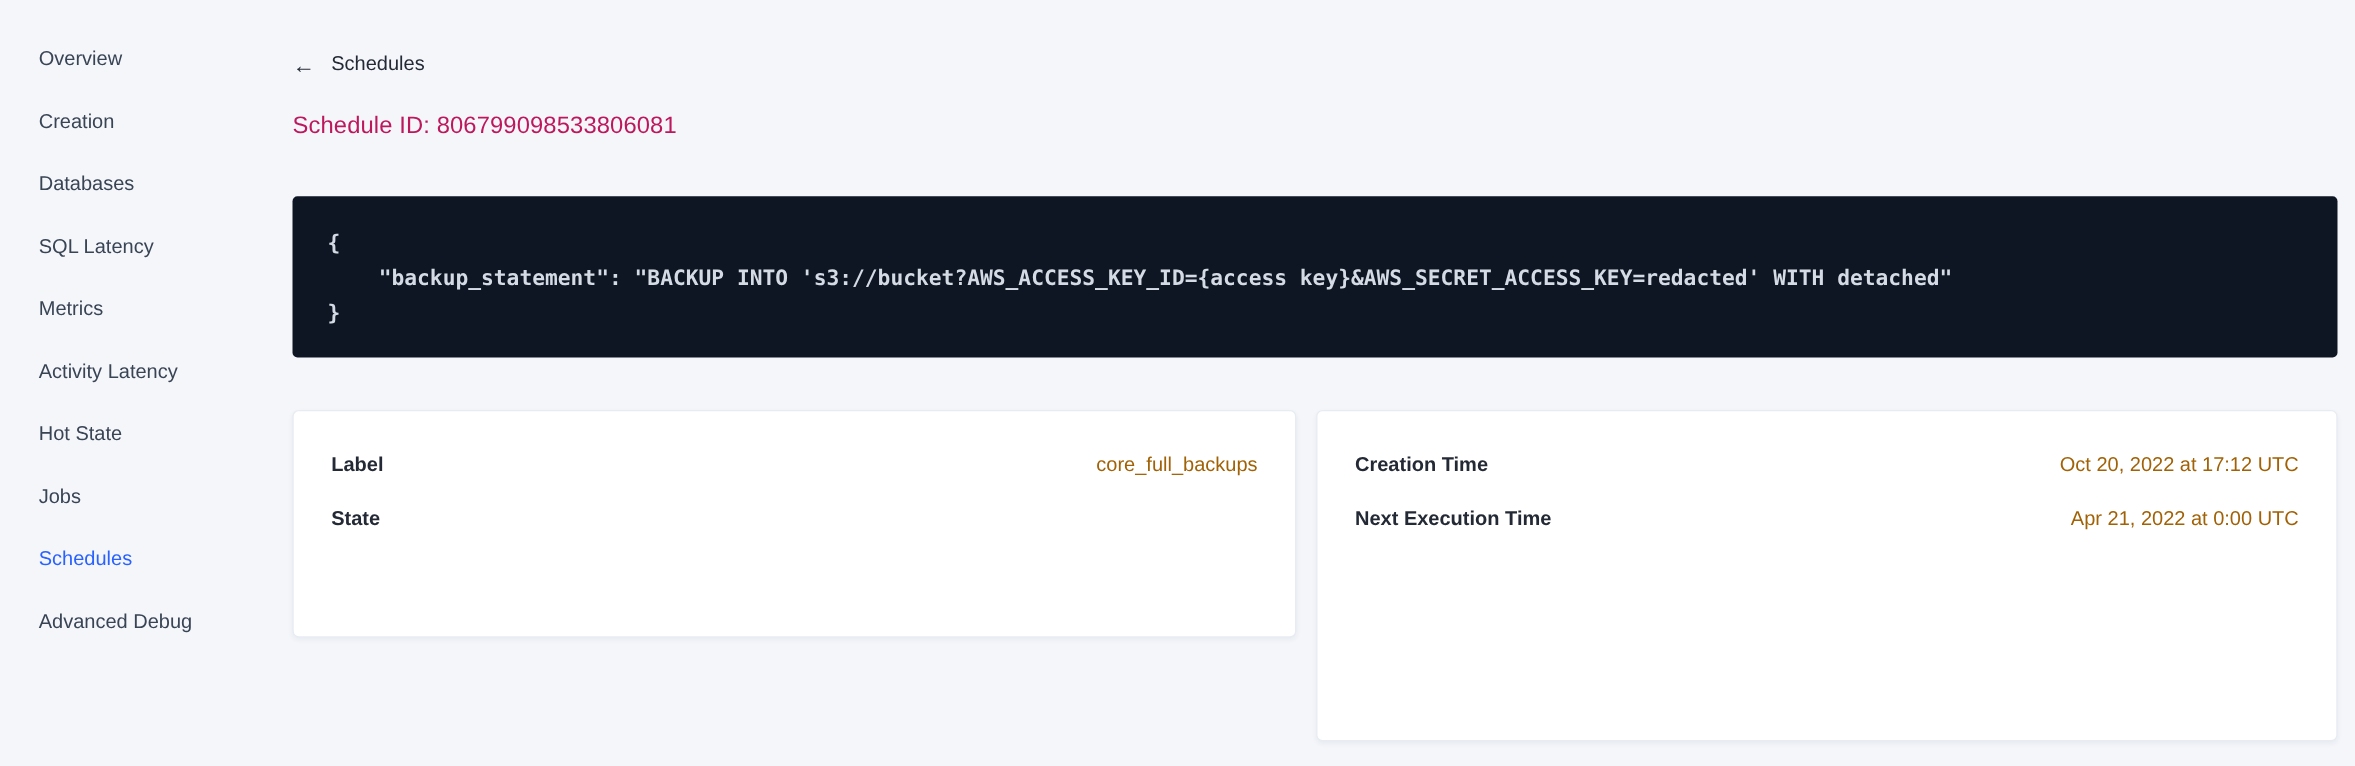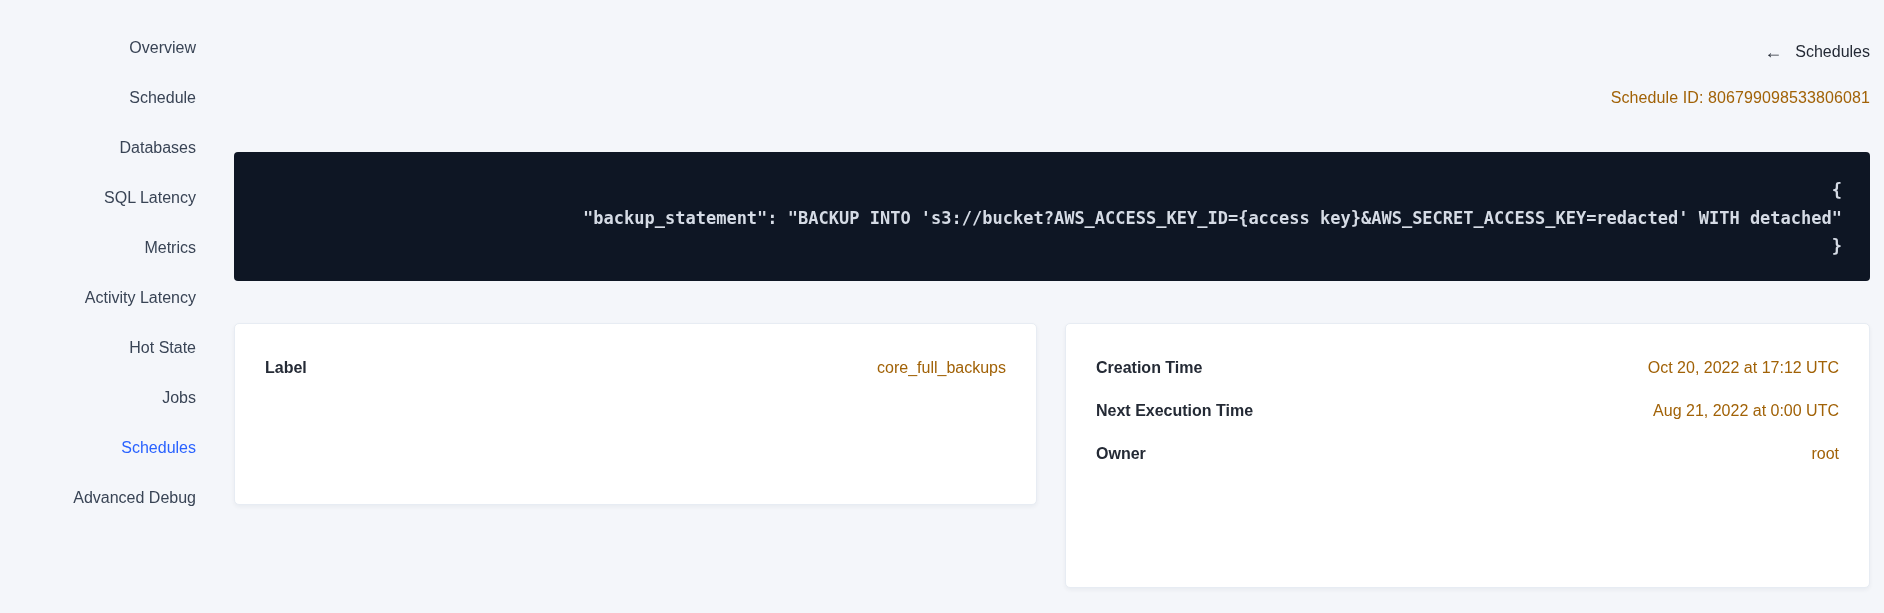--- a/index.html
+++ b/index.html
@@ -1,15 +1,15 @@
 <!DOCTYPE html>
 <html><head>
 <meta charset="utf-8">
 <style>
-  * { margin: 0; padding: 0; box-sizing: border-box; text-align: right; }
+  * { margin: 0; padding: 0; box-sizing: border-box; }
   html, body { width: 1884px; height: 613px; }
   body {
     background: #f4f6fa;
     font-family: "Liberation Sans", sans-serif;
     color: #242a35;
     display: flex;
     overflow: hidden;
   }
 
   
@@ -43,45 +43,45 @@
     color: #242a35;
     cursor: pointer;
   }
   .back-arrow {
     font-size: 18px;
     line-height: 18px;
     color: #242a35;
   }
   .page-title {
     margin-top: 27px;
-    font-size: 16px;
+    font-size: 19px;
     font-weight: 500;
     letter-spacing: 0.1px;
-    color: #a16207;
+    color: #be185d;
   }
 
   
   .code-block {
     margin-top: 45px;
     background: #0e1624;
     border-radius: 4px;
     padding: 24px 28px 21px 28px;
     font-family: "DejaVu Sans Mono", "Liberation Mono", monospace;
     font-size: 17px;
     font-weight: 700;
     line-height: 28px;
     color: #d5dbe5;
     overflow: hidden;
   }
   .code-line { white-space: pre; }
 
   
   .cards {
     display: flex;
-    gap: 28px;
+    gap: 16px;
     margin-top: 42px;
     align-items: flex-start;
   }
   .card {
     background: #ffffff;
     border: 1px solid #e7ecf3;
     border-radius: 5px;
     box-shadow: 0 2px 4px rgba(24, 36, 62, 0.05);
     padding: 22px 30px;
   }
@@ -104,21 +104,21 @@
     font-weight: 400;
     color: #a16207;
     white-space: nowrap;
   }
 </style>
 </head>
 <body>
 
 <aside class="sidebar">
   <div class="nav-item">Overview</div>
-  <div class="nav-item">Schedule</div>
+  <div class="nav-item">Creation</div>
   <div class="nav-item">Databases</div>
   <div class="nav-item">SQL Latency</div>
   <div class="nav-item">Metrics</div>
   <div class="nav-item">Activity Latency</div>
   <div class="nav-item">Hot State</div>
   <div class="nav-item">Jobs</div>
   <div class="nav-item active">Schedules</div>
   <div class="nav-item">Advanced Debug</div>
 </aside>
 
@@ -137,31 +137,31 @@
     <div class="code-line">}</div>
   </div>
 
   <div class="cards">
 
     <section class="card card-details">
       <div class="detail-row">
         <span class="row-label">Label</span>
         <span class="row-value">core_full_backups</span>
       </div>
+      <div class="detail-row">
+        <span class="row-label">State</span>
+        <span class="row-value"></span>
+      </div>
     </section>
 
     <section class="card card-schedule">
       <div class="detail-row">
         <span class="row-label">Creation Time</span>
         <span class="row-value">Oct 20, 2022 at 17:12 UTC</span>
       </div>
       <div class="detail-row">
         <span class="row-label">Next Execution Time</span>
-        <span class="row-value">Aug 21, 2022 at 0:00 UTC</span>
-      </div>
-      <div class="detail-row">
-        <span class="row-label">Owner</span>
-        <span class="row-value">root</span>
+        <span class="row-value">Apr 21, 2022 at 0:00 UTC</span>
       </div>
     </section>
 
   </div>
 </main>
 
 </body></html>

